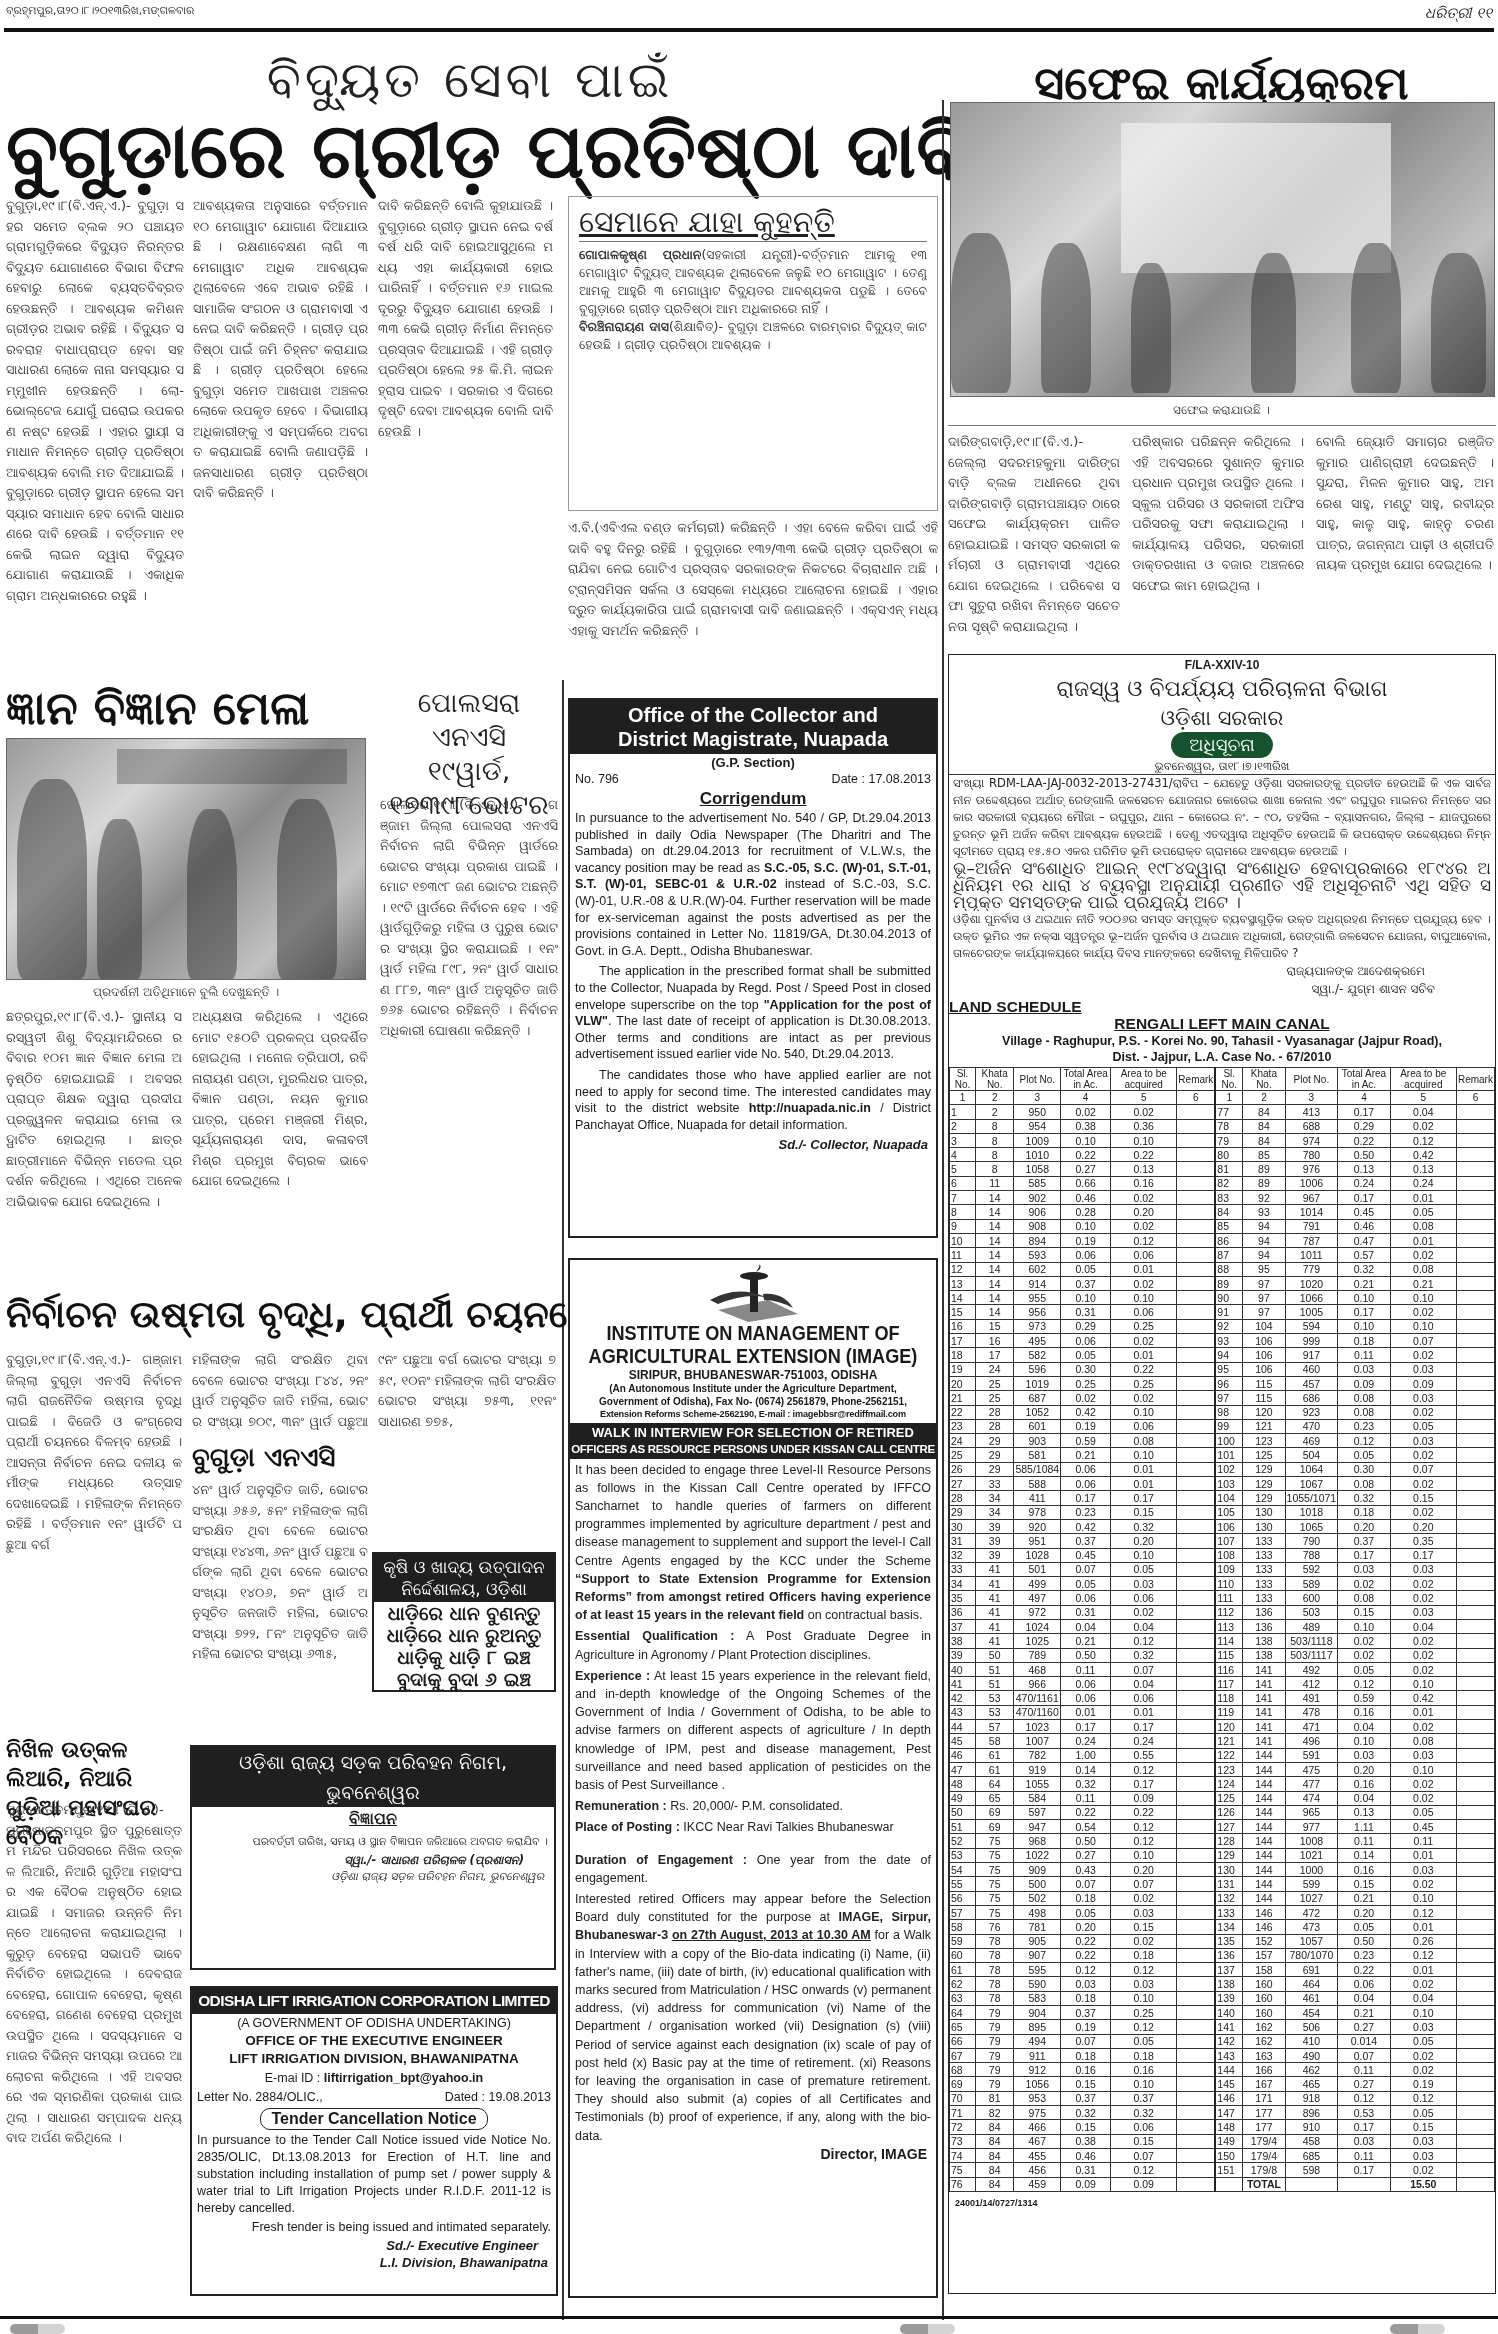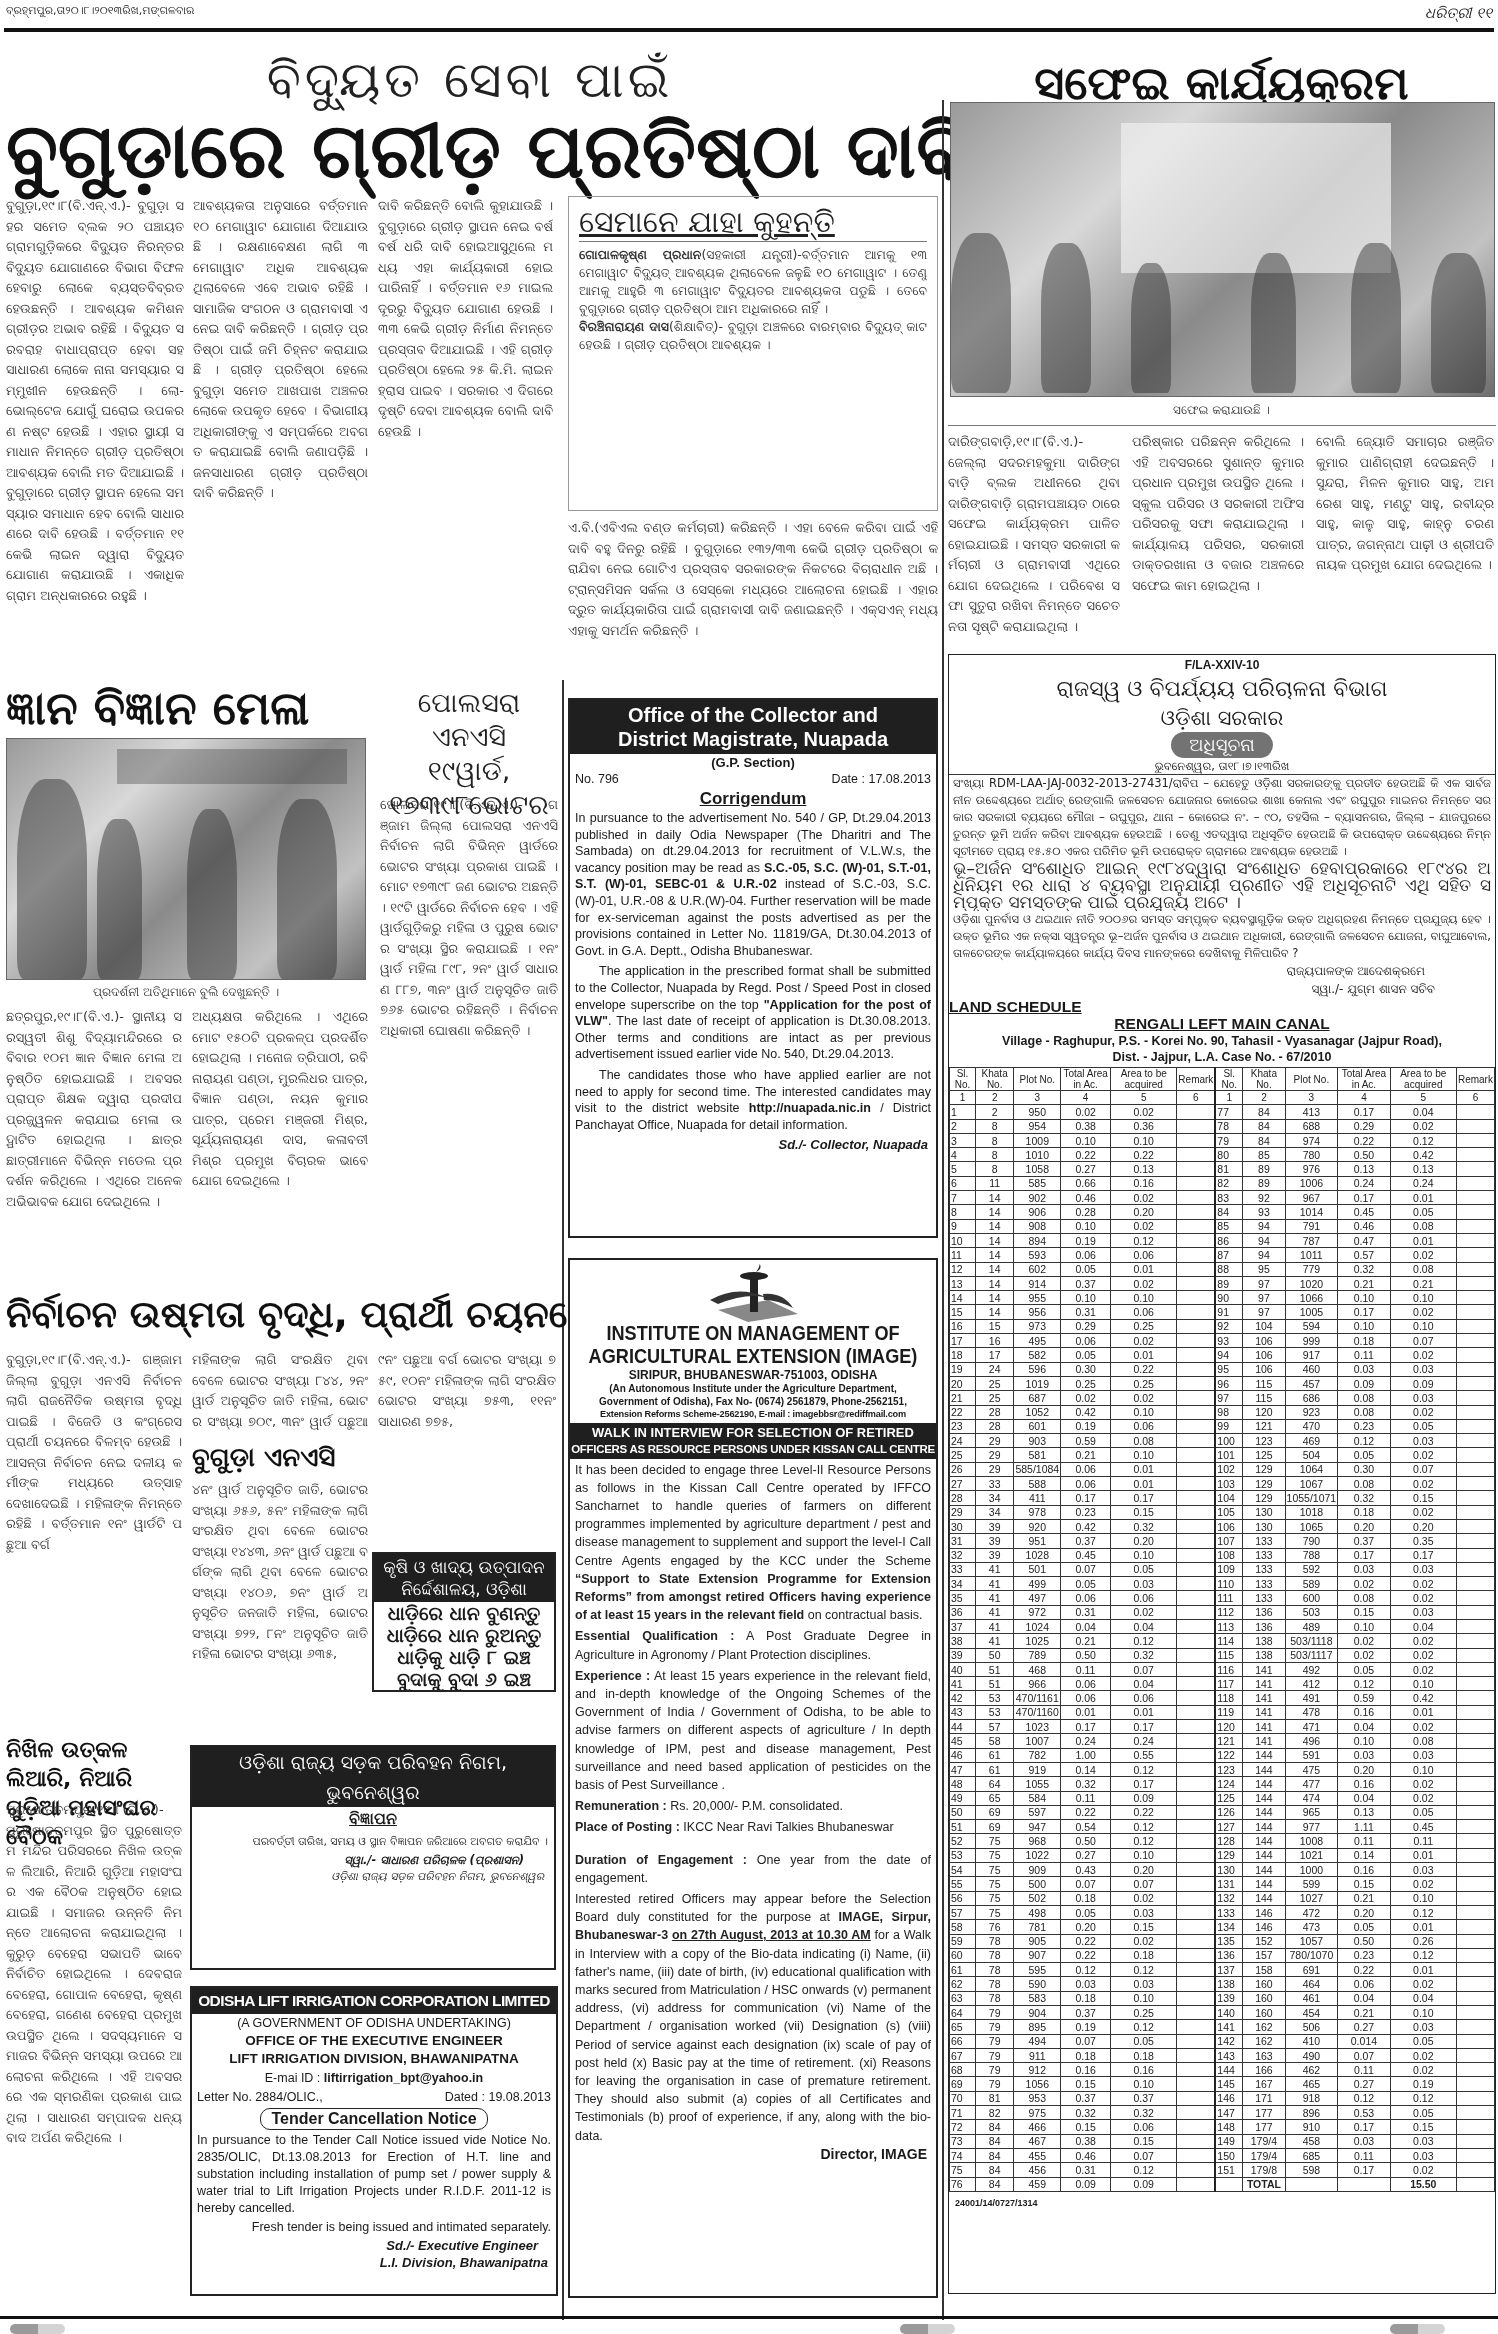--- a/index.html
+++ b/index.html
@@ -202,21 +202,21 @@
     </div>
     <div style="font-size:14px;line-height:18px;text-align:right;font-weight:bold;padding-right:4px;">Director, IMAGE</div>
   </div>
 </div>
 
 <div class="abs" style="left:948px;top:654px;width:548px;height:1640px;border:1.5px solid #222;overflow:hidden;">
   <div class="en" style="text-align:center;font-size:12px;line-height:17px;font-weight:bold;padding-top:2px;">F/LA-XXIV-10</div>
   <div style="text-align:center;font-size:22px;line-height:30px;">ରାଜସ୍ୱ ଓ ବିପର୍ଯ୍ୟୟ ପରିଚାଳନା ବିଭାଗ</div>
   <div style="text-align:center;font-size:21px;line-height:28px;">ଓଡ଼ିଶା ସରକାର</div>
   <div style="text-align:center;">
-    <span style="display:inline-block;background:#737373;color:#fff;border-radius:14px;padding:0 18px;font-size:18px;line-height:26px;">ଅଧିସୂଚନା</span>
+    <span style="display:inline-block;background:#14532d;color:#fff;border-radius:14px;padding:0 18px;font-size:18px;line-height:26px;">ଅଧିସୂଚନା</span>
   </div>
   <div style="text-align:center;font-size:11.5px;line-height:16px;">ଭୁବନେଶ୍ୱର, ତା୧୮।୭।୧୩ରିଖ</div>
   <div class="odia-body" style="font-size:11.5px;line-height:17px;padding:0 4px;color:#222;border-top:1px solid #333;">ସଂଖ୍ୟା RDM-LAA-JAJ-0032-2013-27431/ରାବିପ – ଯେହେତୁ ଓଡ଼ିଶା ସରକାରଙ୍କୁ ପ୍ରତୀତ ହେଉଅଛି କି ଏକ ସାର୍ବଜନୀନ ଉଦ୍ଦେଶ୍ୟରେ ଅର୍ଥାତ୍ ରେଙ୍ଗାଲି ଜଳସେଚନ ଯୋଜନାର କୋରେଇ ଶାଖା କେନାଲ ଏବଂ ରଘୁପୁର ମାଇନର ନିମନ୍ତେ ସରକାର ସରକାରୀ ବ୍ୟୟରେ ମୌଜା – ରଘୁପୁର, ଥାନା – କୋରେଇ ନଂ. – ୯୦, ତହସିଲ – ବ୍ୟାସନଗର, ଜିଲ୍ଲା – ଯାଜପୁରରେ ତୁରନ୍ତ ଭୂମି ଅର୍ଜନ କରିବା ଆବଶ୍ୟକ ହେଉଅଛି । ତେଣୁ ଏତଦ୍ୱାରା ଅଧିସୂଚିତ ହେଉଅଛି କି ଉପରୋକ୍ତ ଉଦ୍ଦେଶ୍ୟରେ ନିମ୍ନ ସୂଚୀମତେ ପ୍ରାୟ ୧୫.୫୦ ଏକର ପରିମିତ ଭୂମି ଉପରୋକ୍ତ ଗ୍ରାମରେ ଆବଶ୍ୟକ ହେଉଅଛି ।</div>
   <div class="odia-body" style="font-size:17px;line-height:17px;padding:0 4px;color:#222;">ଭୂ–ଅର୍ଜନ ସଂଶୋଧିତ ଆଇନ୍ ୧୯୮୪ଦ୍ୱାରା ସଂଶୋଧିତ ହେବାପ୍ରକାରେ ୧୮୯୪ର ଅଧିନିୟମ ୧ର ଧାରା ୪ ବ୍ୟବସ୍ଥା ଅନୁଯାୟୀ ପ୍ରଣୀତ ଏହି ଅଧିସୂଚନାଟି ଏଥି ସହିତ ସମ୍ପୃକ୍ତ ସମସ୍ତଙ୍କ ପାଇଁ ପ୍ରଯୁଜ୍ୟ ଅଟେ ।</div>
   <div class="odia-body" style="font-size:11.5px;line-height:17px;padding:0 4px;color:#222;">ଓଡ଼ିଶା ପୁନର୍ବାସ ଓ ଥଇଥାନ ନୀତି ୨୦୦୬ର ସମସ୍ତ ସମ୍ପୃକ୍ତ ବ୍ୟବସ୍ଥାଗୁଡ଼ିକ ଉକ୍ତ ଅଧିଗ୍ରହଣ ନିମନ୍ତେ ପ୍ରଯୁଜ୍ୟ ହେବ । ଉକ୍ତ ଭୂମିର ଏକ ନକ୍ସା ସ୍ୱତନ୍ତ୍ର ଭୂ–ଅର୍ଜନ ପୁନର୍ବାସ ଓ ଥଇଥାନ ଅଧିକାରୀ, ରେଙ୍ଗାଲି ଜଳସେଚନ ଯୋଜନା, ବାଘୁଆବୋଲ, ତାଳଚେରଙ୍କ କାର୍ଯ୍ୟାଳୟରେ କାର୍ଯ୍ୟ ଦିବସ ମାନଙ୍କରେ ଦେଖିବାକୁ ମିଳିପାରିବ ?</div>
   <div style="text-align:right;font-size:12px;line-height:18px;padding-right:70px;">ରାଜ୍ୟପାଳଙ୍କ ଆଦେଶକ୍ରମେ</div>
   <div style="text-align:right;font-size:12px;line-height:18px;padding-right:60px;">ସ୍ୱା./- ଯୁଗ୍ମ ଶାସନ ସଚିବ</div>
   <div class="en" style="text-align:left;font-size:15.5px;line-height:17px;font-weight:bold;text-decoration:underline;">LAND SCHEDULE</div>
   <div class="en" style="text-align:center;font-size:15.5px;line-height:18px;font-weight:bold;text-decoration:underline;">RENGALI LEFT MAIN CANAL</div>
   <div class="en" style="text-align:center;font-size:12.5px;line-height:16px;font-weight:bold;">Village - Raghupur, P.S. - Korei No. 90, Tahasil - Vyasanagar (Jajpur Road),</div>

